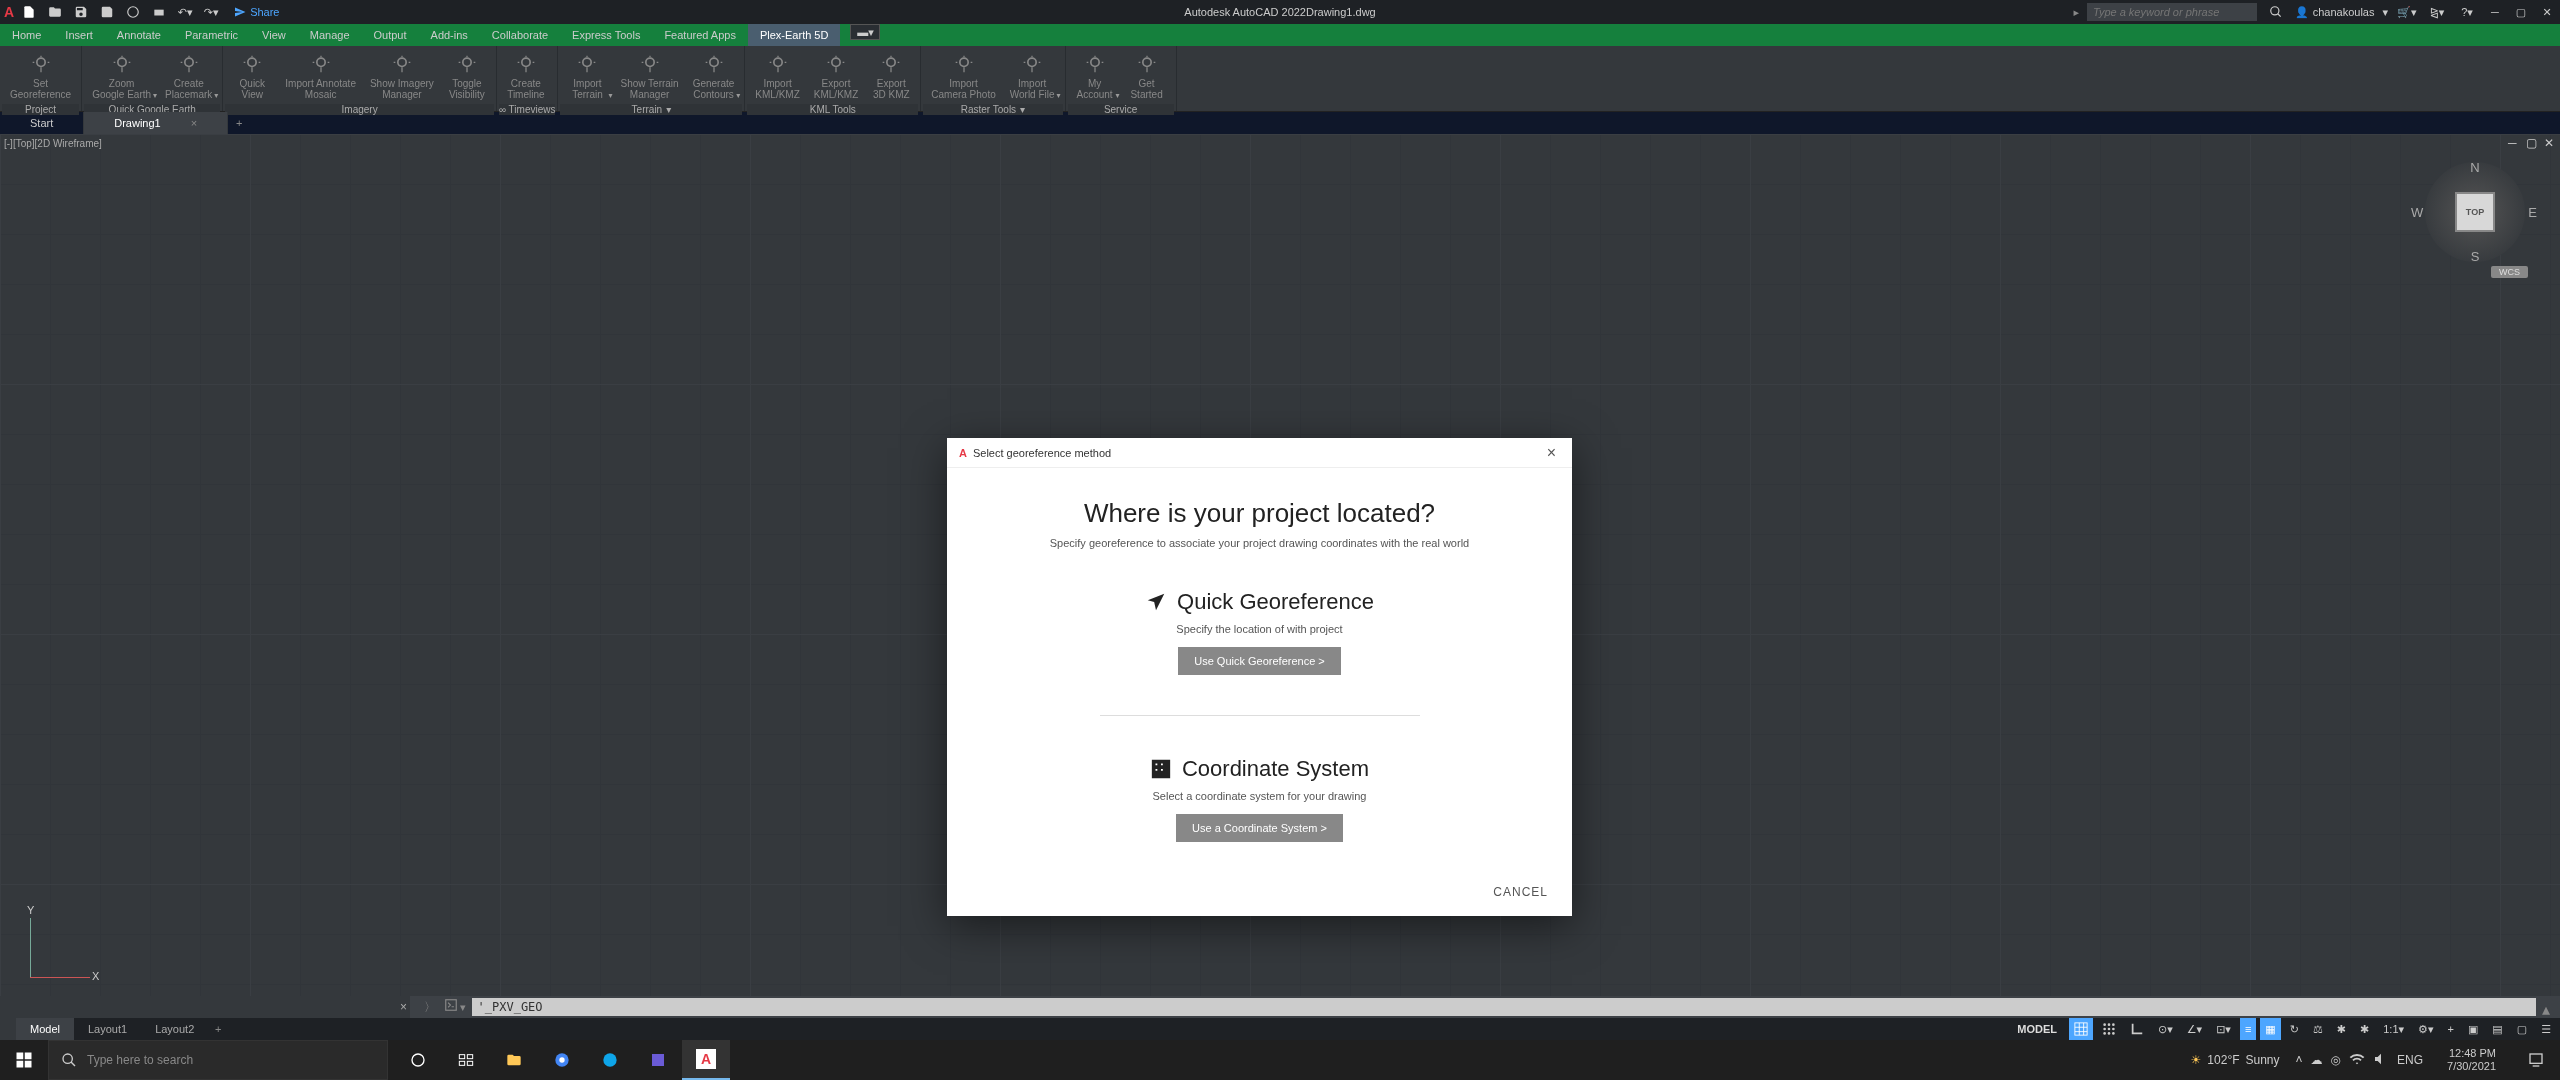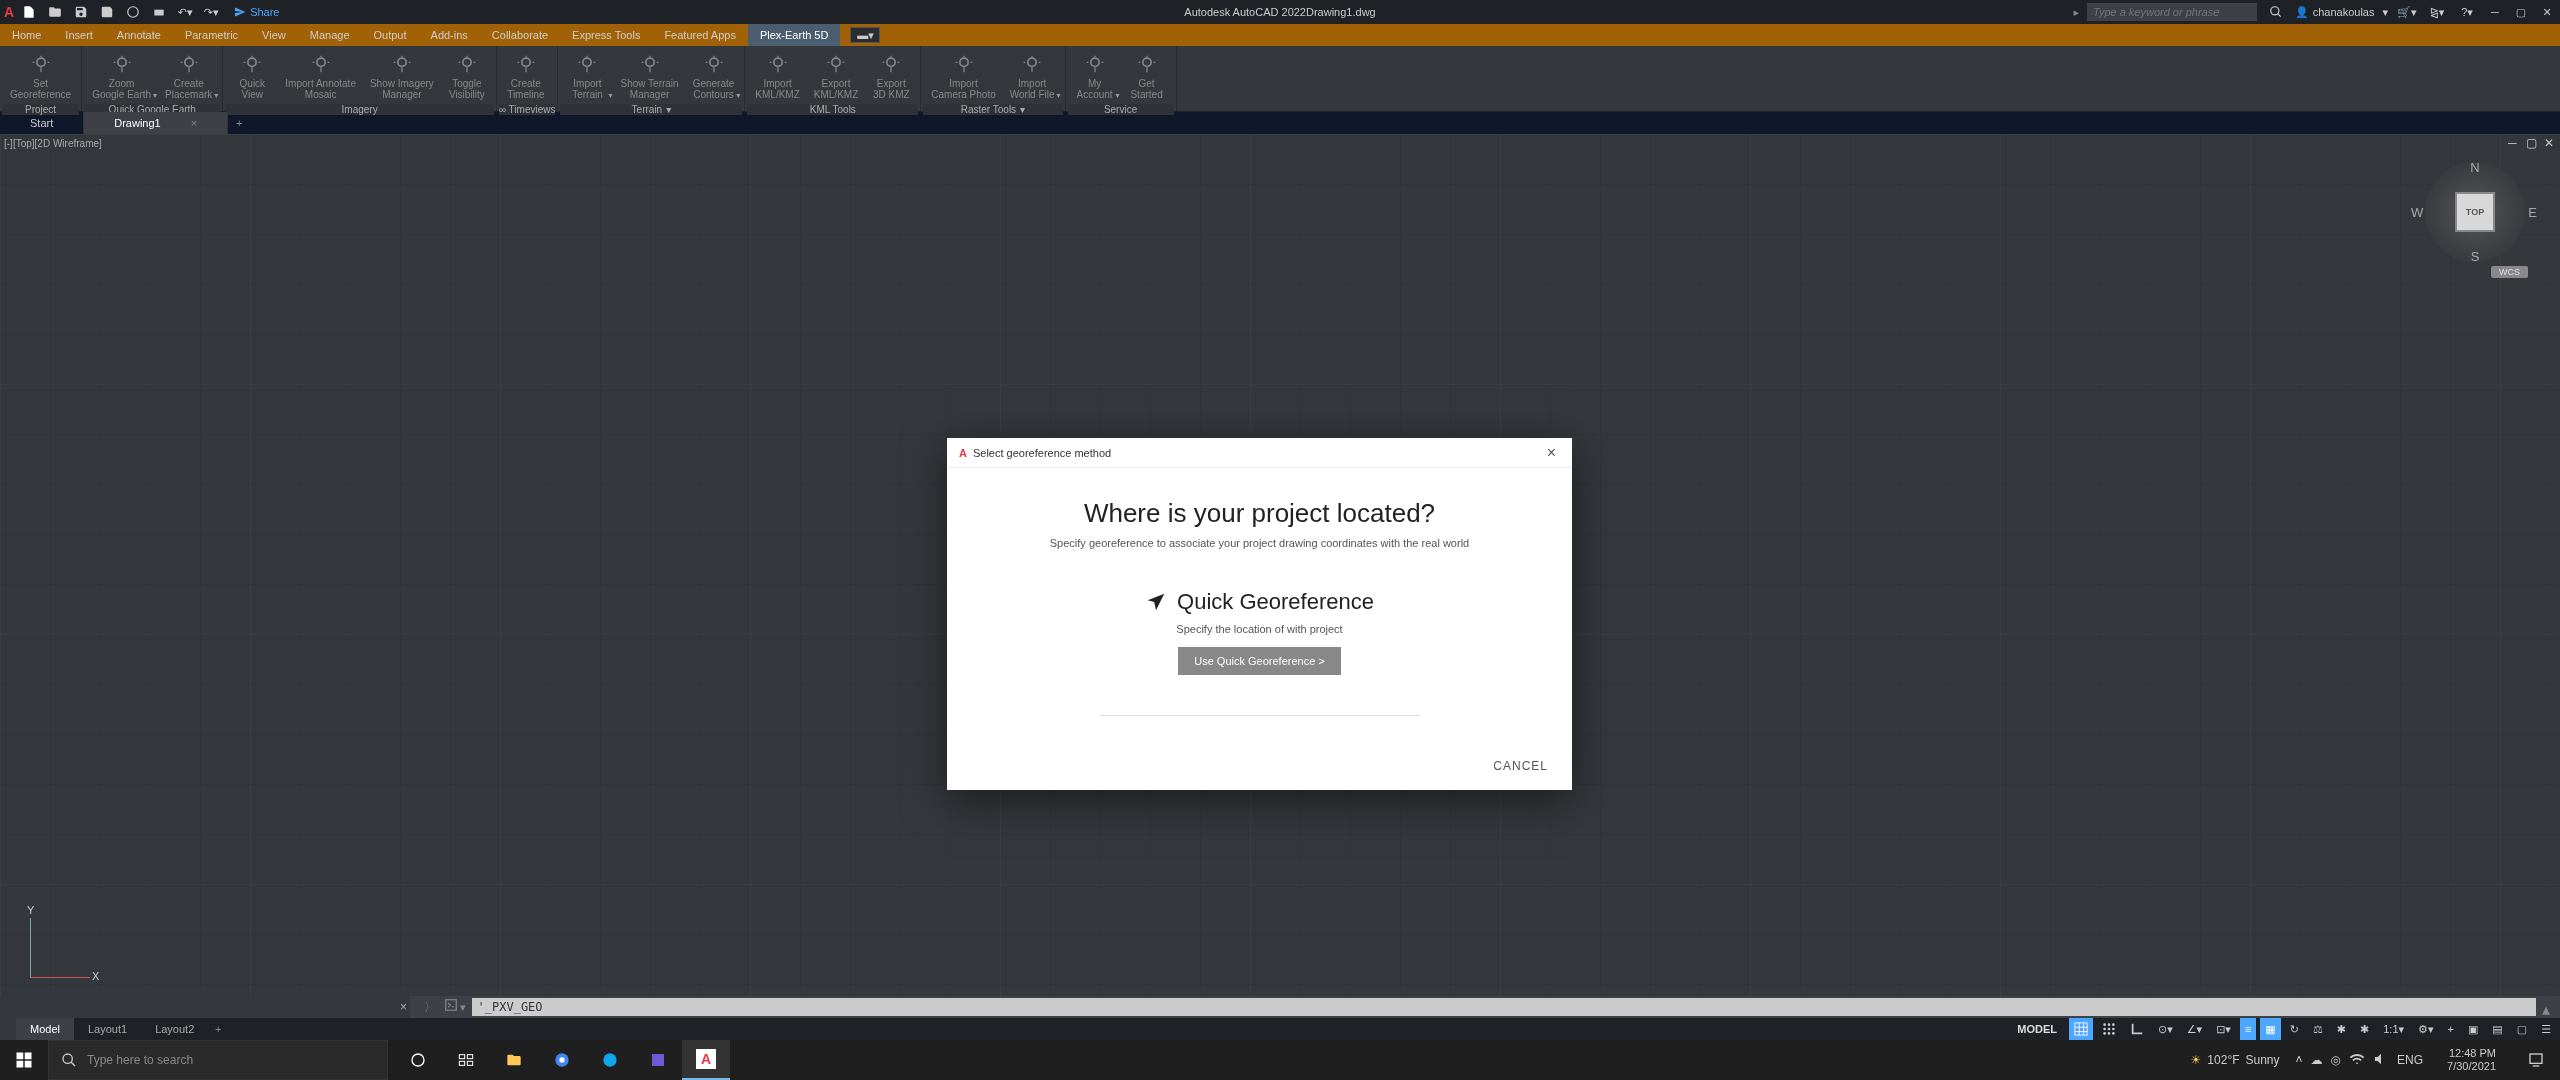--- a/index.html
+++ b/index.html
@@ -13,21 +13,21 @@
     .qat-btn svg { width: 14px; height: 14px; fill: #ccc; }
     .share-btn { display: flex; align-items: center; gap: 4px; color: #4da6ff; margin-left: 8px; cursor: pointer; }
     .tb-center { position: absolute; left: 50%; transform: translateX(-50%); display: flex; gap: 0; }
     .tb-right { margin-left: auto; display: flex; align-items: center; gap: 8px; padding-right: 4px; }
     .search-box { background: #3d4146; border: none; color: #888; font-style: italic; font-size: 11px; padding: 2px 6px; width: 170px; height: 18px; }
     .user-block { display: flex; align-items: center; gap: 4px; color: #ccc; }
     .user-icon { color: #4da6ff; }
     .win-btn { width: 18px; height: 18px; display: flex; align-items: center; justify-content: center; cursor: pointer; }
     
     
-    .menubar { background: #a16207; height: 22px; display: flex; align-items: center; font-size: 11px; }
+    .menubar { background: #15803d; height: 22px; display: flex; font-size: 11px; }
     .menu-item { padding: 0 12px; height: 22px; display: flex; align-items: center; cursor: pointer; color: #ccc; }
     .menu-item.active { background: #4a5e6f; color: #fff; }
     .menu-dropdown { width: 30px; height: 16px; margin-left: 10px; border: 1px solid #555; background: #2a2e33; display: flex; align-items: center; justify-content: center; cursor: pointer; }
     
     
     .ribbon { background: #34383c; height: 66px; display: flex; border-bottom: 1px solid #222; }
     .ribbon-group { display: flex; flex-direction: column; border-right: 1px solid #282c30; padding: 2px; position: relative; }
     .rg-tools { display: flex; flex: 1; gap: 2px; padding: 2px; }
     .rg-label { height: 16px; display: flex; align-items: center; justify-content: center; font-size: 10px; color: #aaa; background: #2f3337; cursor: pointer; }
     .rg-label.dd::after { content: '▾'; margin-left: 4px; }
@@ -480,20 +480,30 @@
           <div class="dlg-h2">
             <svg viewBox="0 0 24 24">
                 <path d="M21 3L3 10l7 2 2 9 9-18z"></path>
               </svg>
             <span>Quick Georeference</span>
           </div>
           <div class="dlg-desc">Specify the location of with project</div>
           <button class="dlg-btn">Use Quick Georeference &gt;</button>
         </div>
         <hr class="dlg-sep">
+        <div class="dlg-section">
+          <div class="dlg-h2">
+            <svg viewBox="0 0 24 24">
+                <path d="M3 3h18v18H3V3zm2 2v4h4V5H5zm6 0v4h4V5h-4zm6 0v4h2V5h-2zM5 11v4h4v-4H5zm6 0v4h4v-4h-4zm6 0v4h2v-4h-2zM5 17v2h4v-2H5zm6 0v2h4v-2h-4zm6 0v2h2v-2h-2z" fill="none" stroke="#222" stroke-width="2"></path>
+              </svg>
+            <span>Coordinate System</span>
+          </div>
+          <div class="dlg-desc">Select a coordinate system for your drawing</div>
+          <button class="dlg-btn">Use a Coordinate System &gt;</button>
+        </div>
       </div>
       <div class="dlg-footer">
         <span class="dlg-cancel">CANCEL</span>
       </div>
     </div>
   </div>
 
   <div class="cmdarea">
     <div class="cmd-history"></div>
     <span class="cmd-close">×</span>

